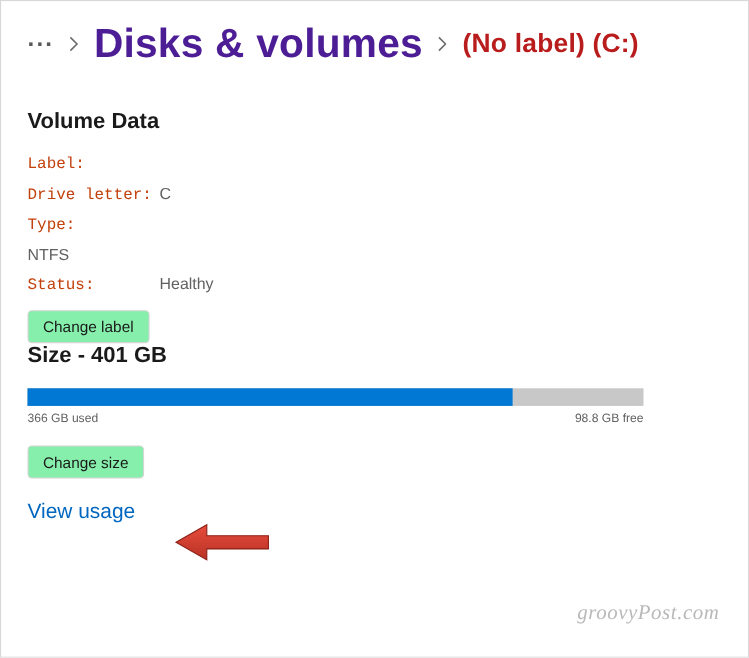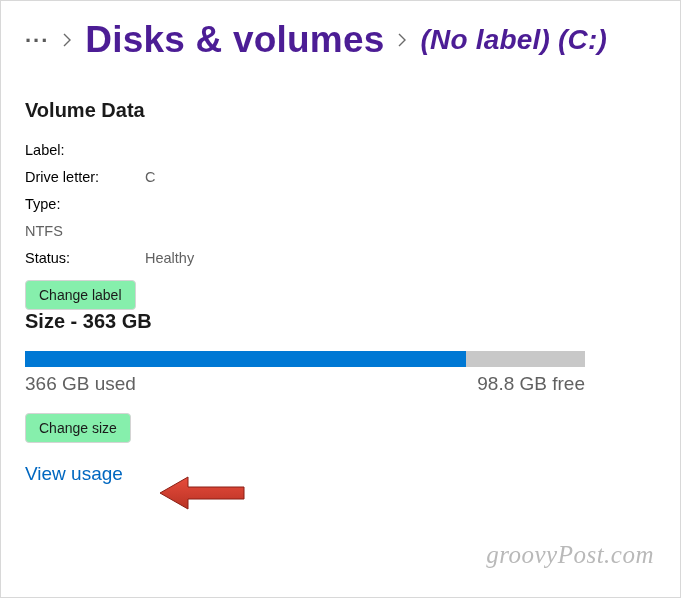--- a/index.html
+++ b/index.html
@@ -44,44 +44,44 @@
       display: block;
     }
     .breadcrumb-link {
       font-size: 37px;
       font-weight: 600;
       color: #4c1d95;
       cursor: pointer;
       letter-spacing: 0.2px;
     }
     .breadcrumb-current {
-      font-size: 28px;
-      font-weight: 600;
-      color: #4c1d95;
+      font-size: 24px;
+      font-weight: 600;
+      color: #b91c1c;
       letter-spacing: 0.2px;
-      font-style: italic;
     }
     .section-title {
       font-size: 20px;
       font-weight: 600;
       color: #1a1a1a;
       margin-bottom: 20px;
     }
     .prop-list {
       margin-bottom: 14px;
     }
     .prop-row {
       display: flex;
       align-items: baseline;
       margin-bottom: 11px;
       font-size: 14.5px;
     }
     .prop-label {
       width: 120px;
-      color: #000000;
+      color: #c2410c;
+      font-family: Liberation Mono, monospace;
     }
     .prop-value {
       color: #616161;
     }
     .btn {
       display: inline-block;
       border: 1px solid #d4d4d4;
       background: #86efac;
       color: #1a1a1a;
       padding: 6px 13px;
@@ -112,42 +112,42 @@
       height: 100%;
       background: #0078d4;
       position: absolute;
       left: 0;
       top: 0;
     }
     .size-stats {
       display: flex;
       justify-content: space-between;
       width: 560px;
-      font-size: 19px;
+      font-size: 11px;
       color: #616161;
       margin-bottom: 18px;
     }
     .link {
       color: #0067c0;
       font-size: 19px;
       cursor: pointer;
     }
     .annotation-arrow {
       position: absolute;
       left: 155px;
       top: 472px;
       pointer-events: none;
     }
     .watermark {
       position: absolute;
       right: 26px;
       bottom: 28px;
       font-family: Georgia, 'Times New Roman', serif;
       font-style: italic;
-      font-size: 25px;
+      font-size: 19px;
       color: #b9b9b9;
       letter-spacing: 0.5px;
       pointer-events: none;
     }
   </style>
 </head>
 <body>
 
 <div class="container">
   <div class="breadcrumb">
@@ -185,21 +185,21 @@
       </div>
       <div class="prop-row">
         <span class="prop-label">Status:</span>
         <span class="prop-value">Healthy</span>
       </div>
     </div>
     <button class="btn">Change label</button>
   </div>
 
   <div class="section-size">
-    <div class="size-title">Size - 363 GB</div>
+    <div class="size-title">Size - 401 GB</div>
     <div class="size-bar">
       <div class="size-bar-fill" style="width:78.7%"></div>
     </div>
     <div class="size-stats">
       <span>366 GB used</span>
       <span>98.8 GB free</span>
     </div>
     <button class="btn">Change size</button>
   </div>
 

